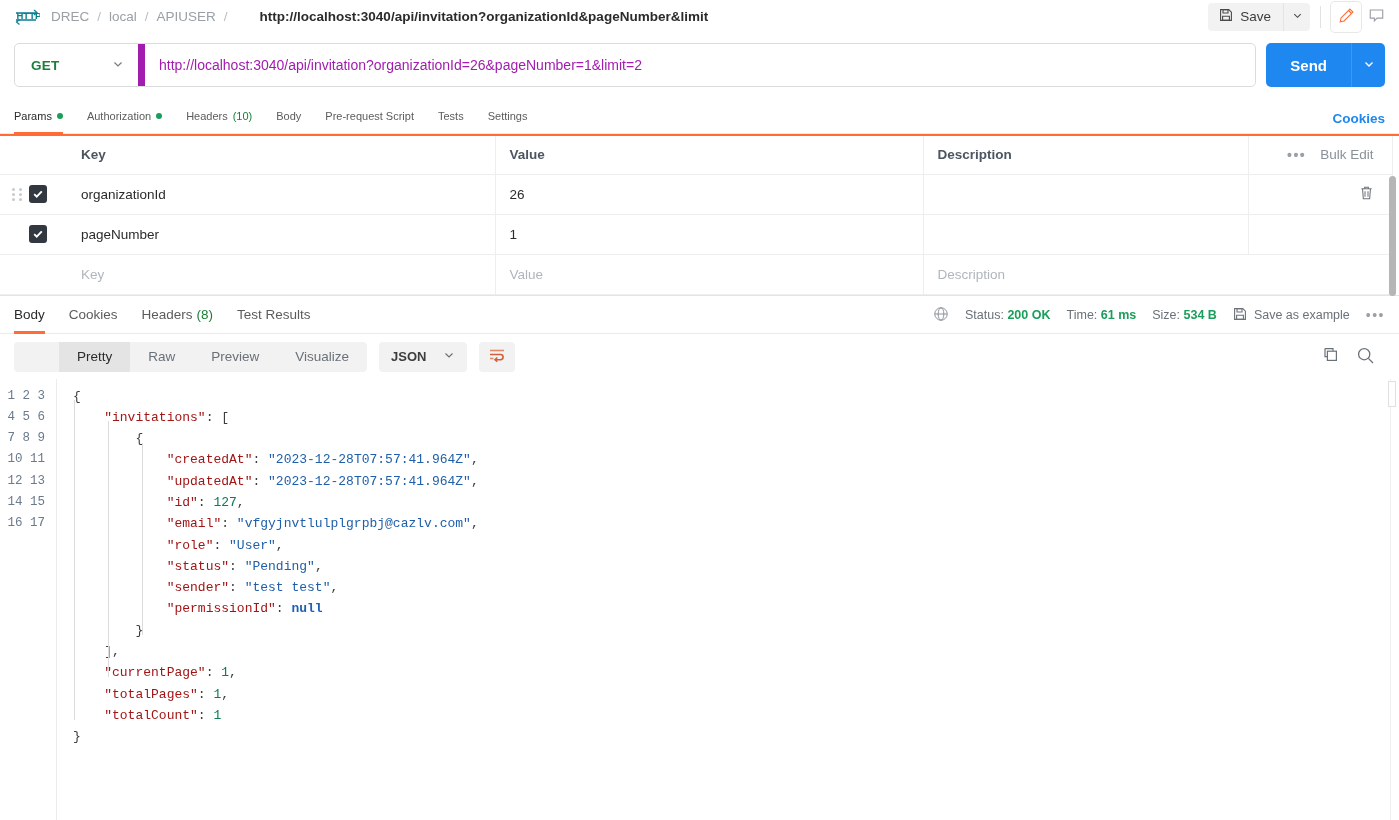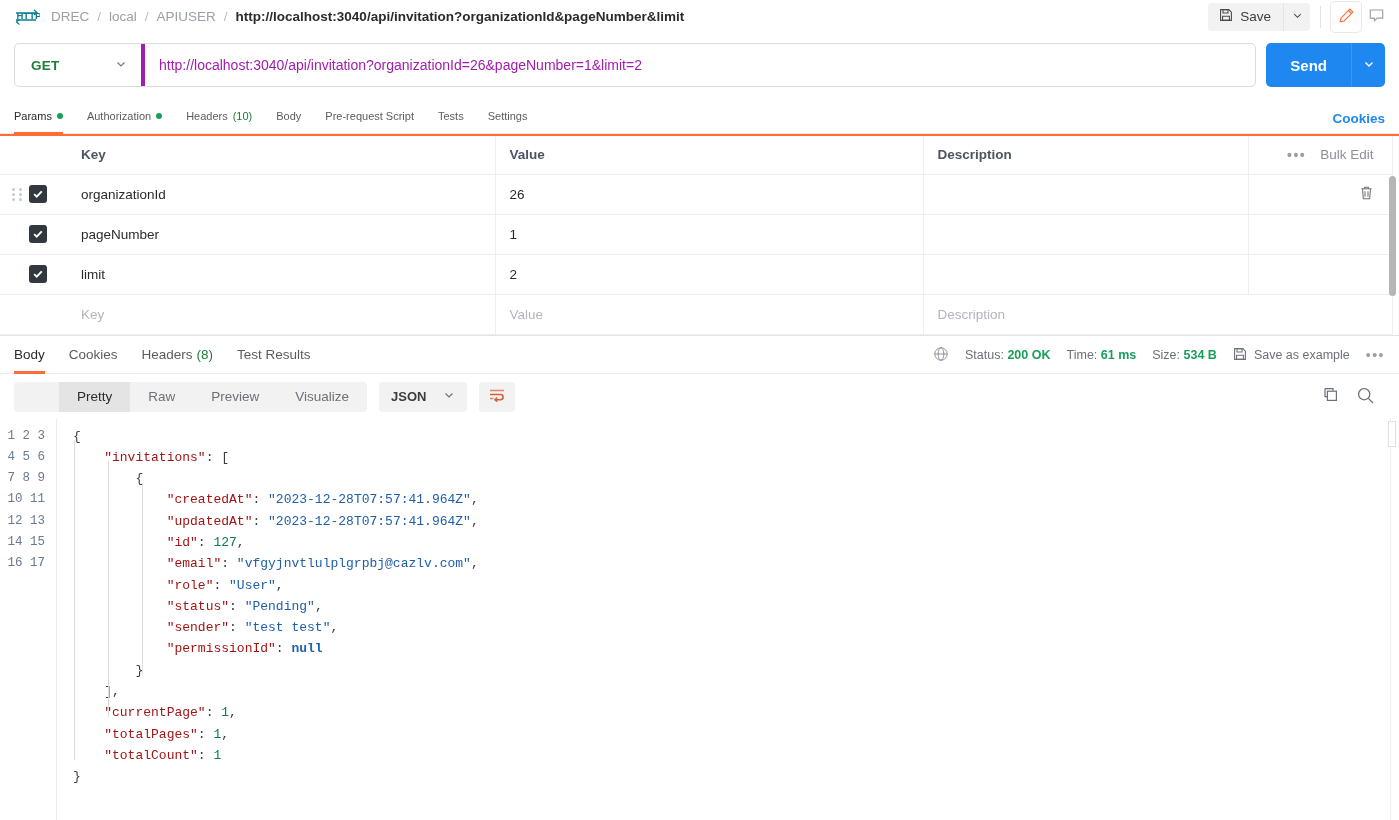--- a/index.html
+++ b/index.html
@@ -16,21 +16,21 @@
   
   .topbar {
     height: 33px; min-height: 33px;
     display: flex; align-items: center;
     padding: 0 8px 0 14px;
     background: #fff;
   }
   .http-icon { width: 26px; height: 20px; margin-right: 10px; flex: none; }
   .crumbs { display: flex; align-items: center; gap: 0; font-size: 13.5px; }
   .crumb { color: #9aa0a6; padding: 0 1px; }
-  .crumb.last { color: #2b2b2b; font-weight: bold; }
+  .crumb.last { color: #2b2b2b; font-weight: bold; margin-left: 24px; }
   .crumb-sep { color: #b9bec4; margin: 0 7px; }
   .topbar-right { margin-left: auto; display: flex; align-items: center; gap: 0; }
   .save-btn {
     display: flex; align-items: center; gap: 7px;
     background: #f2f2f2; border: none; border-radius: 4px 0 0 4px;
     height: 28px; padding: 0 12px 0 11px;
     font-size: 13.5px; color: #3d3d3d; cursor: pointer;
     font-family: inherit;
   }
   .save-caret {
@@ -47,21 +47,21 @@
   .icon-btn.boxed { background: #fff; box-shadow: 0 0 0 1px #e8e8e8; }
 
   
   .urlrow { display: flex; align-items: center; padding: 10px 14px 11px 14px; gap: 10px; }
   .url-wrap {
     flex: 1; display: flex; align-items: stretch; height: 44px;
     border: 1px solid #dcdcdc; border-radius: 5px; background: #fff; overflow: hidden;
   }
   .method {
     display: flex; align-items: center; gap: 0; width: 130px; padding: 0 14px 0 16px;
-    border-right: 4px solid #a21caf; cursor: pointer;
+    border-right: 7px solid #a21caf; cursor: pointer;
   }
   .method-label { color: #1a7f37; font-weight: bold; font-size: 13.5px; letter-spacing: .2px; }
   .method-caret { margin-left: auto; }
   .url-input {
     flex: 1; border: none; outline: none; font-family: inherit; font-size: 14px;
     color: #a21caf; padding: 0 14px; background: transparent;
   }
   .send-group { display: flex; align-items: stretch; height: 44px; }
   .send-btn {
     background: #1e87f0; color: #fff; border: none; border-radius: 5px 0 0 5px;
@@ -381,43 +381,20 @@
                   </span>
                 <span class="cbox">
                   <svg width="12" height="12" viewBox="0 0 12 12" fill="none" stroke="#fff" stroke-width="1.9">
                       <path d="M2.2 6.2 L4.7 8.7 L9.8 3.4"></path>
                     </svg>
                 </span>
               </div>
             </td>
             <td>pageNumber</td>
             <td>1</td>
-            <td></td>
-            <td class="col-act"></td>
-          </tr>
-          <tr>
-            <td class="col-check">
-              <div class="checkcell">
-                <span class="grip hidden">
-                    <i></i>
-                    <i></i>
-                    <i></i>
-                    <i></i>
-                    <i></i>
-                    <i></i>
-                  </span>
-                <span class="cbox">
-                  <svg width="12" height="12" viewBox="0 0 12 12" fill="none" stroke="#fff" stroke-width="1.9">
-                      <path d="M2.2 6.2 L4.7 8.7 L9.8 3.4"></path>
-                    </svg>
-                </span>
-              </div>
-            </td>
-            <td>limit</td>
-            <td>2</td>
             <td></td>
             <td class="col-act"></td>
           </tr>
           <tr>
             <td class="col-check"></td>
             <td class="placeholder">Key</td>
             <td class="placeholder">Value</td>
             <td class="placeholder" colspan="2">Description</td>
           </tr>
         </tbody>

